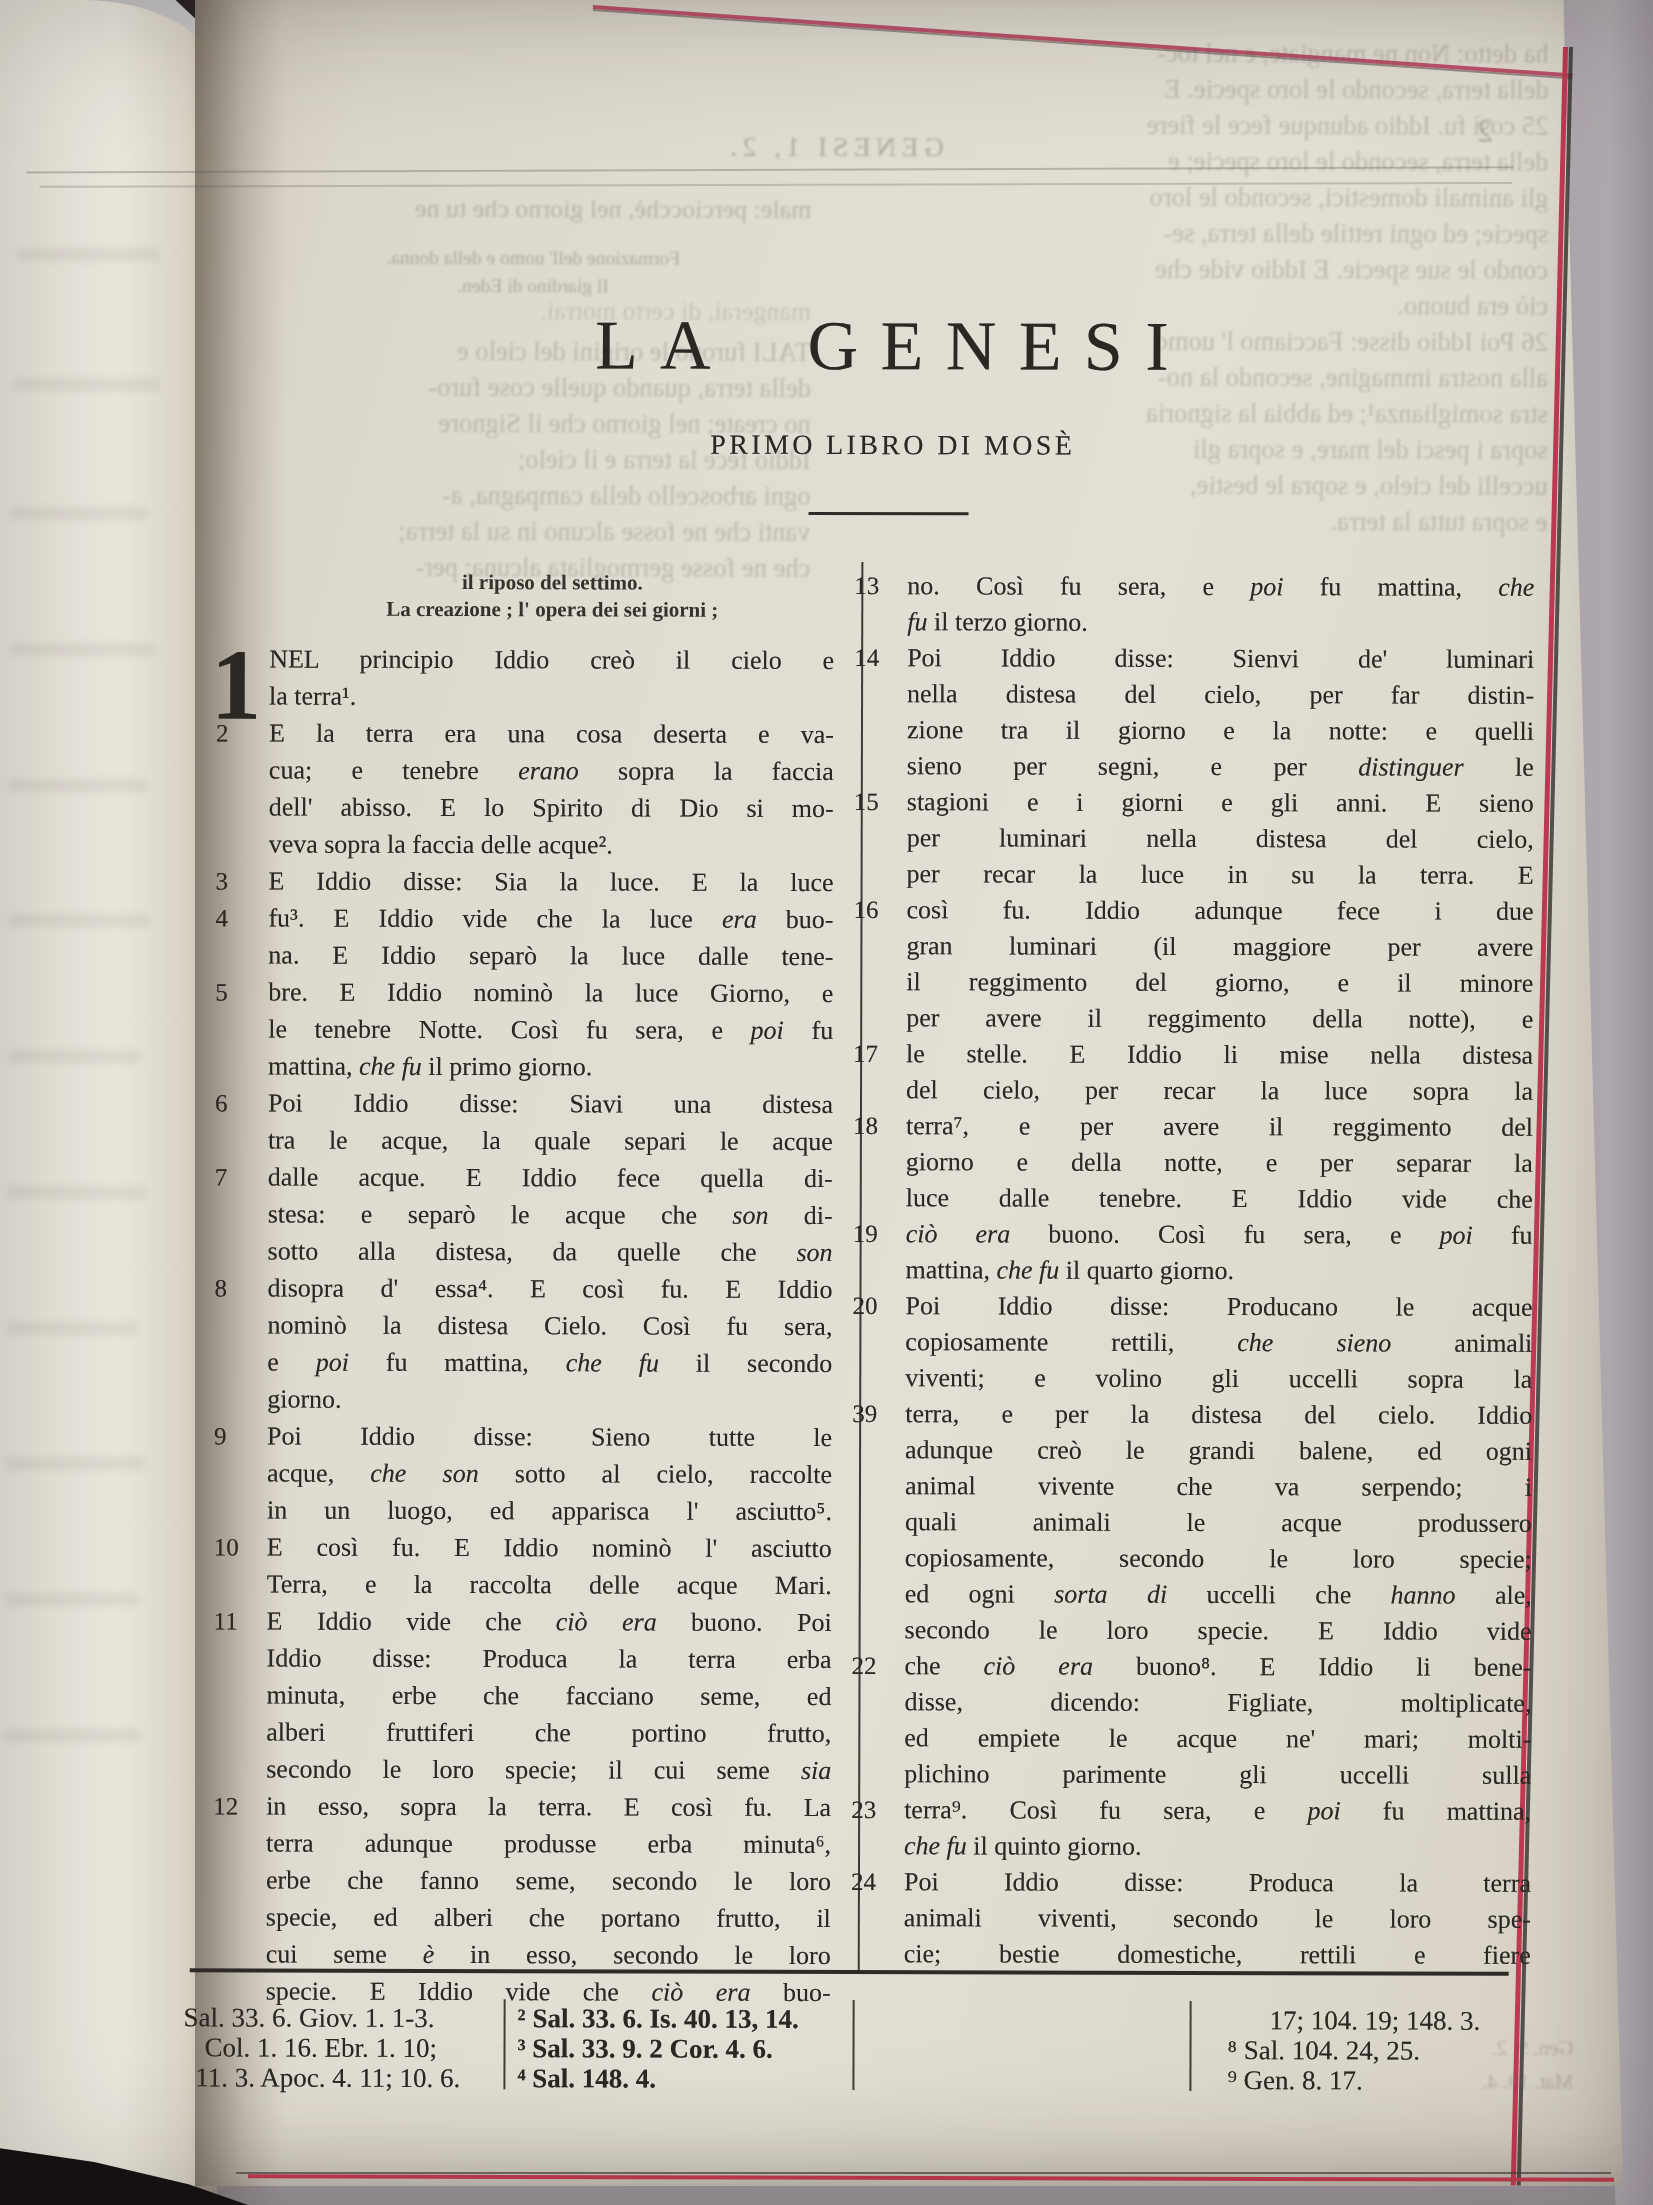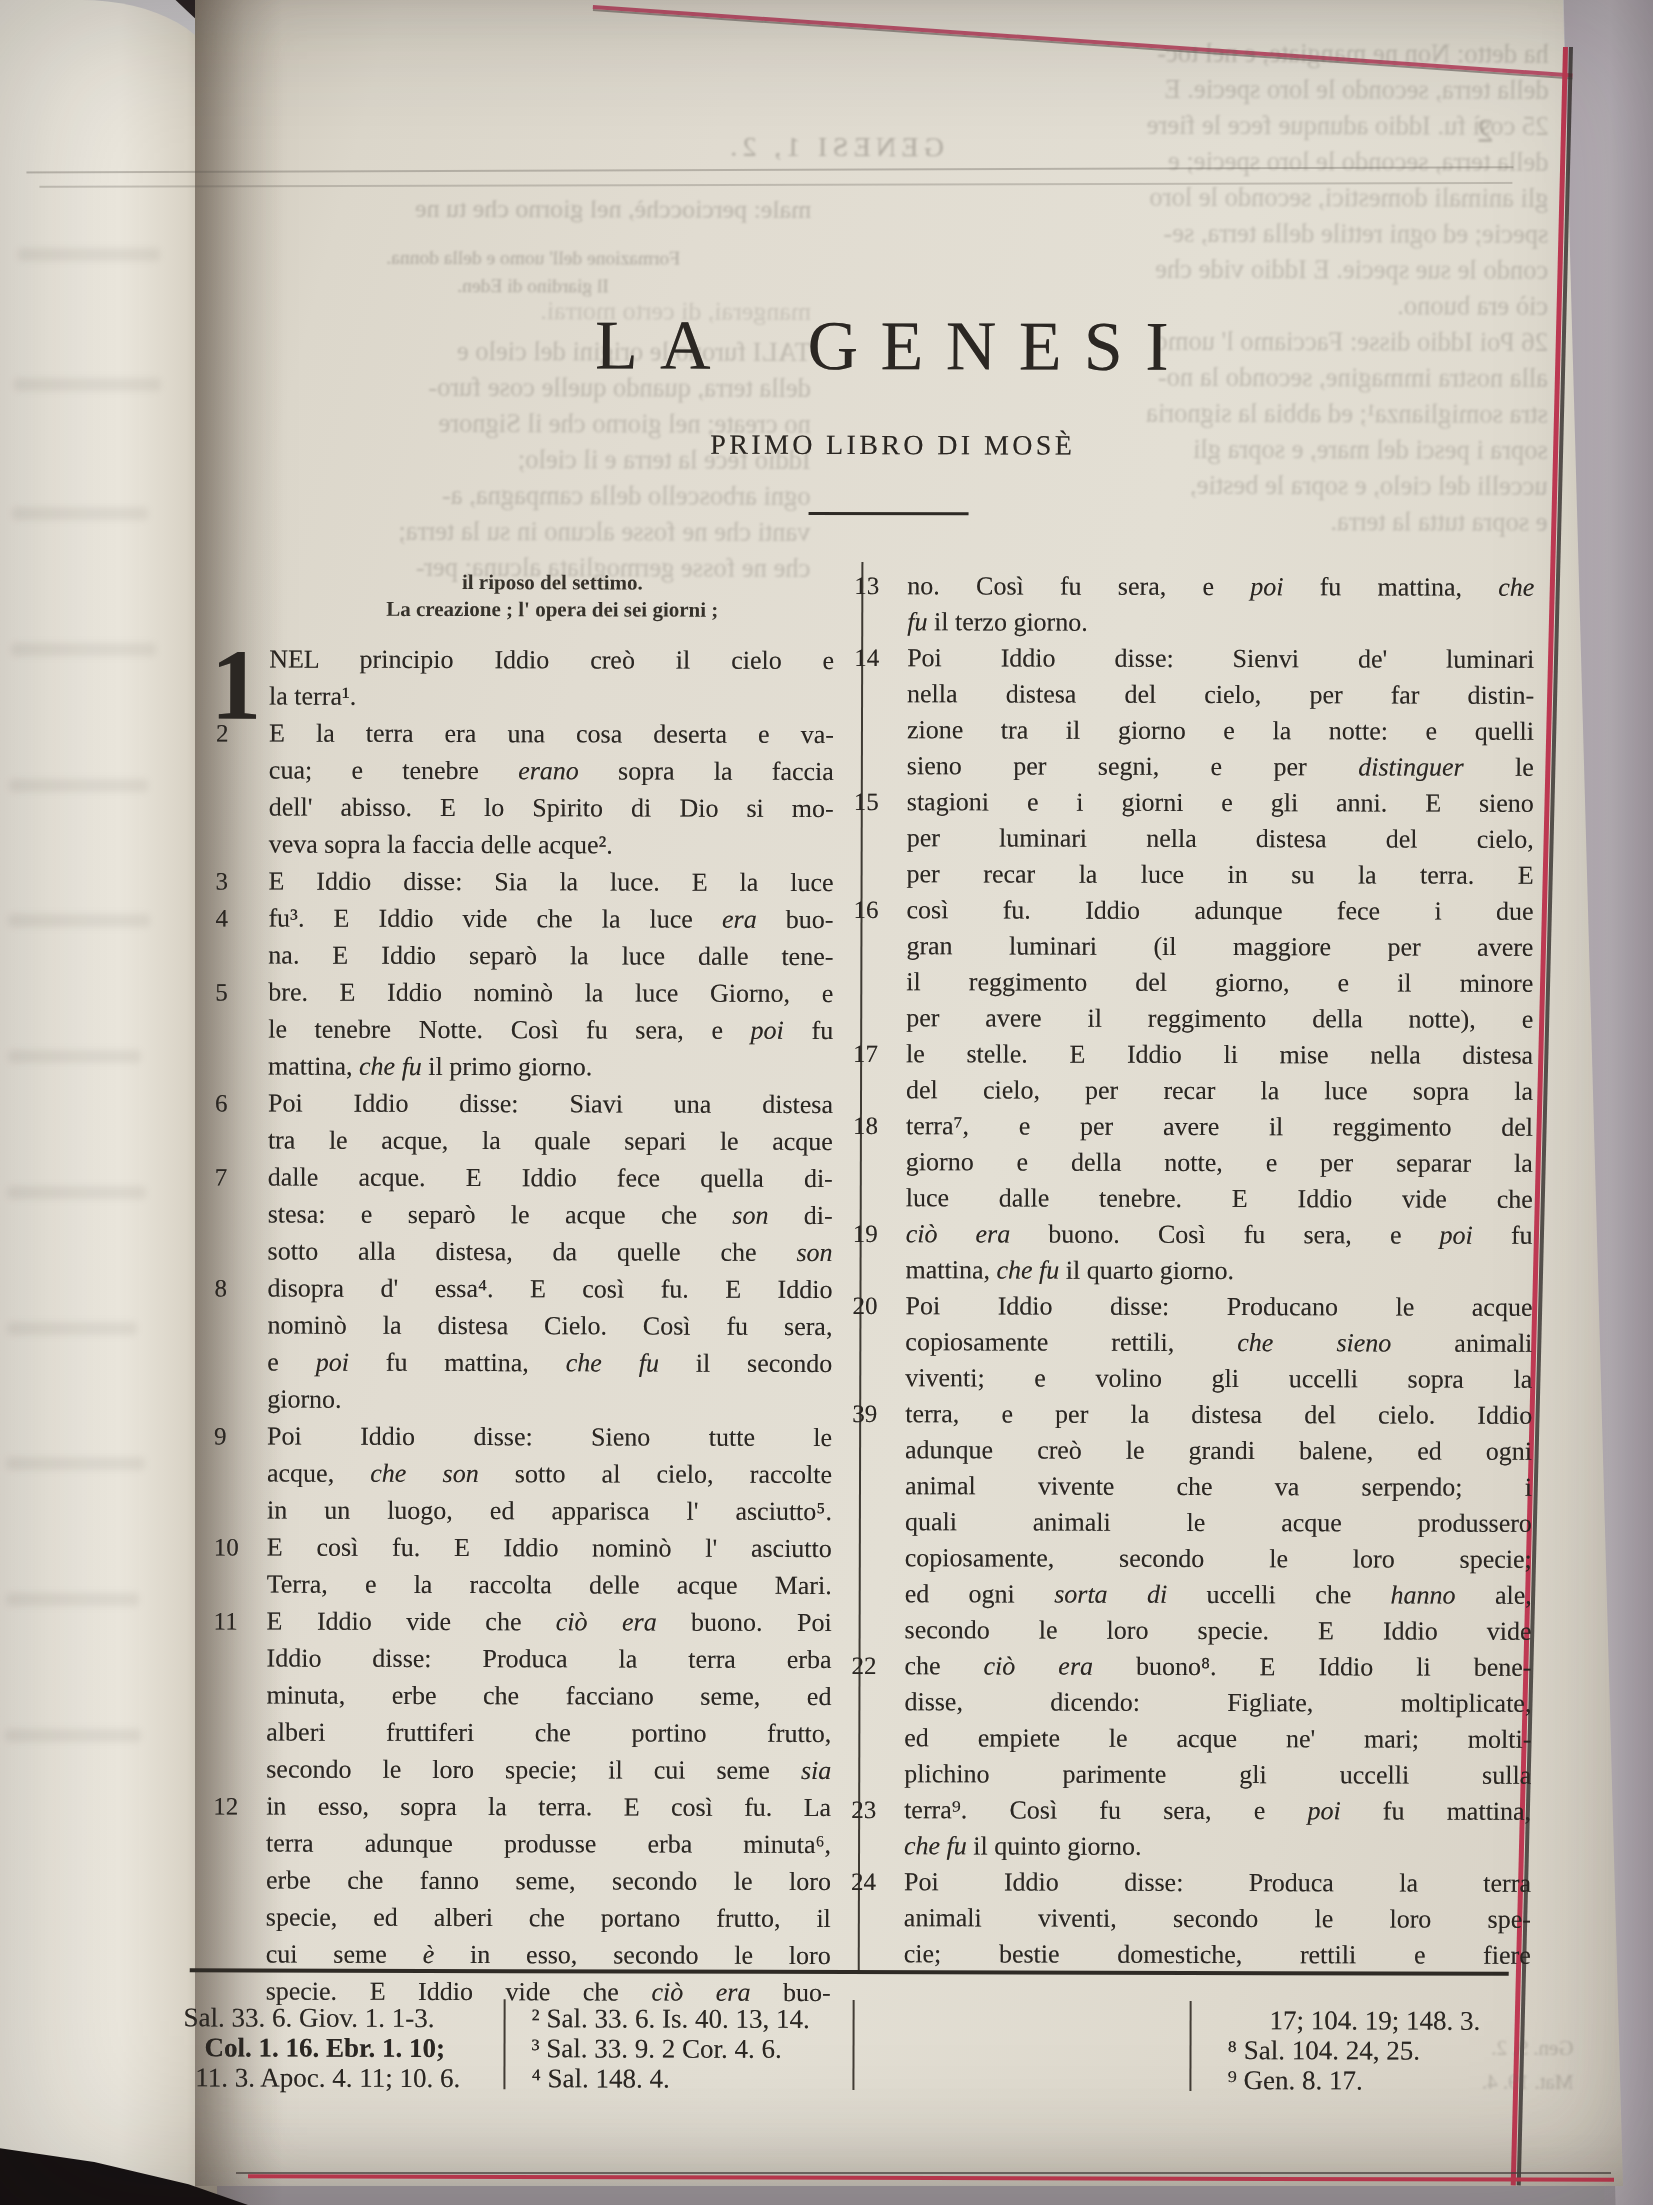--- a/index.html
+++ b/index.html
@@ -73,24 +73,24 @@
   .bt i{font-style:italic;}
 
   #drop-cap{position:absolute;left:208px;top:636px;width:54px;text-align:center;
     font-size:101px;line-height:1;font-weight:bold;}
 
   #col-divider{position:absolute;left:860px;top:562px;width:1.8px;height:1410px;background:#3e3a33;}
 
   #footnote-rule{position:absolute;left:192px;top:1970px;width:1319px;height:3.5px;background:#2e2a25;}
   .fn{position:absolute;top:2004px;font-size:27px;line-height:30px;}
   #fn1{left:186px;width:313px;}
-  #fn2{left:534px;width:313px;}
+  #fn2{left:520px;width:313px;font-weight:bold;}
   #fn3{left:872px;width:310px;}
   #fn4{left:1230px;width:322px;}
-  #fn1 .fl:nth-child(2){padding-left:21px;font-weight:bold;}
+  #fn1 .fl:nth-child(2){padding-left:21px;}
   #fn1 .fl:nth-child(3){padding-left:11.8px;}
   #fn4 .fl:nth-child(1){padding-left:42px;}
   .fn-div{position:absolute;top:2000px;width:1.8px;height:90px;background:#433d36;}
   #fnd1{left:506px;} #fnd2{left:855px;} #fnd3{left:1192px;}
 
   
   .gh{position:absolute;transform:scaleX(-1);color:#6e6860;filter:blur(0.8px);}
   #gh-header{left:649px;top:131px;width:366px;font-size:28px;letter-spacing:5.3px;opacity:.42;text-align:center;}
   #gh-pagenum{left:1456px;top:111px;width:53px;font-size:33px;opacity:.40;text-align:center;}
   .gh-rule{position:absolute;background:#5a554e;filter:blur(0.7px);}

